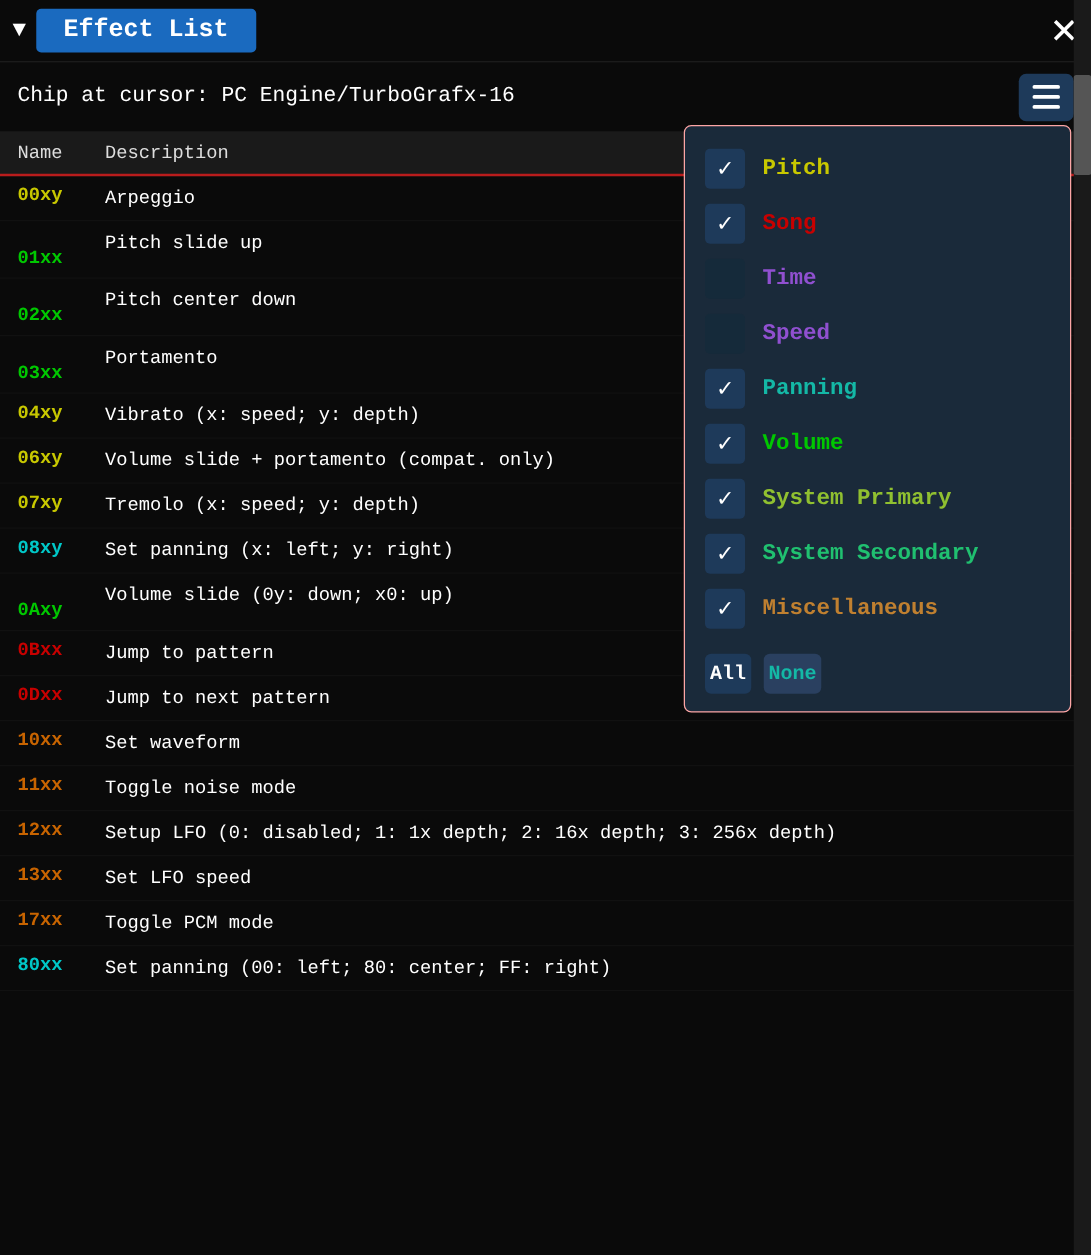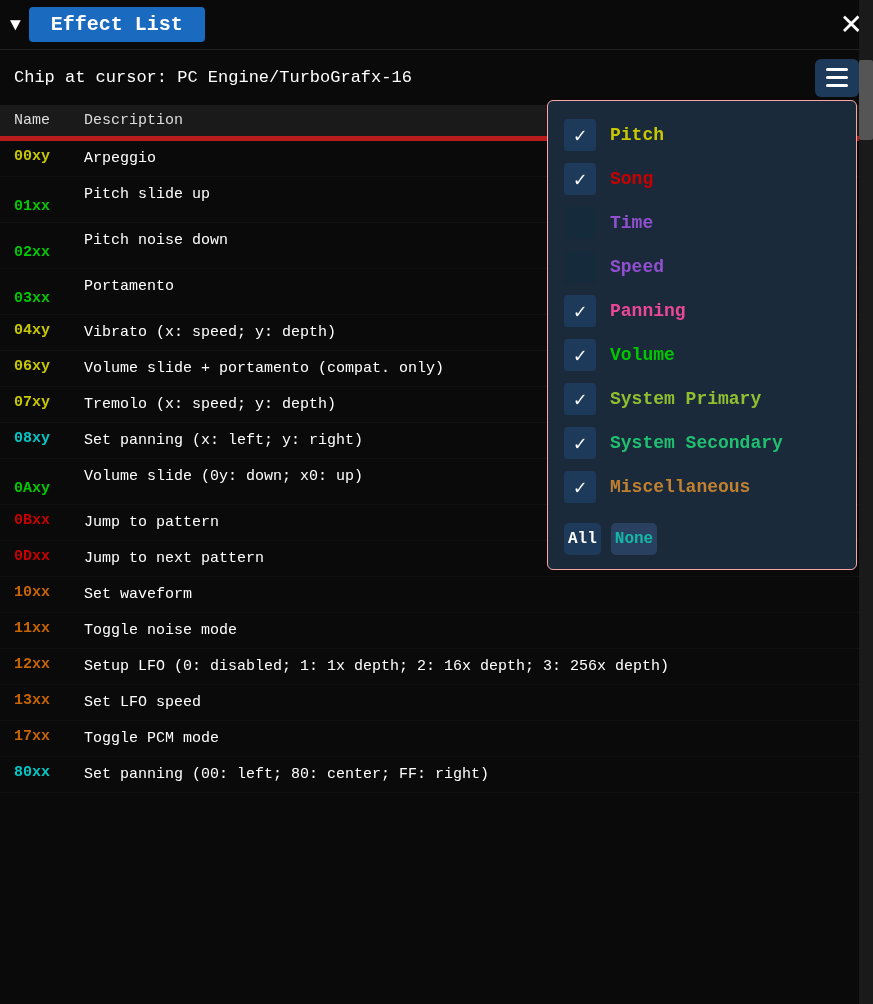--- a/index.html
+++ b/index.html
@@ -77,21 +77,21 @@
       height: 3px;
       background: #fff;
       border-radius: 2px;
     }
 
     
     .table-header {
       display: flex;
       background: #1a1a1a;
       padding: 6px 14px;
-      border-bottom: 5px solid #b91c1c;
+      border-bottom: 2px solid #b91c1c;
       height: 36px;
       align-items: center;
     }
     .table-header .col-name {
       color: #ddd;
       font-size: 15px;
       width: 70px;
     }
     .table-header .col-desc {
       color: #ddd;
@@ -189,21 +189,21 @@
     }
     .dropdown-label {
       font-size: 18px;
       font-weight: bold;
     }
 
     .dd-pitch { color: #c8c800; }
     .dd-song { color: #c80000; }
     .dd-time { color: #9050d0; }
     .dd-speed { color: #9050d0; }
-    .dd-panning { color: #ec4899; }
+    .dd-panning { color: #14b8a6; }
     .dd-volume { color: #00c800; }
     .dd-syspri { color: #90c030; }
     .dd-syssec { color: #20c070; }
     .dd-misc { color: #c08030; }
 
     .dropdown-buttons {
       display: flex;
       gap: 10px;
       padding: 10px 16px 4px 16px;
       margin-top: 4px;
@@ -253,21 +253,21 @@
     <div class="effect-row">
     <span class="effect-code c-yellow">00xy</span>
     <span class="effect-desc">Arpeggio</span>
   </div>
     <div class="effect-row">
     <span class="effect-code c-green">01xx</span>
     <span class="effect-desc">Pitch slide up</span>
   </div>
     <div class="effect-row">
     <span class="effect-code c-green">02xx</span>
-    <span class="effect-desc">Pitch noise down</span>
+    <span class="effect-desc">Pitch center down</span>
   </div>
     <div class="effect-row">
     <span class="effect-code c-green">03xx</span>
     <span class="effect-desc">Portamento</span>
   </div>
     <div class="effect-row">
     <span class="effect-code c-yellow">04xy</span>
     <span class="effect-desc">Vibrato (x: speed; y: depth)</span>
   </div>
     <div class="effect-row">

